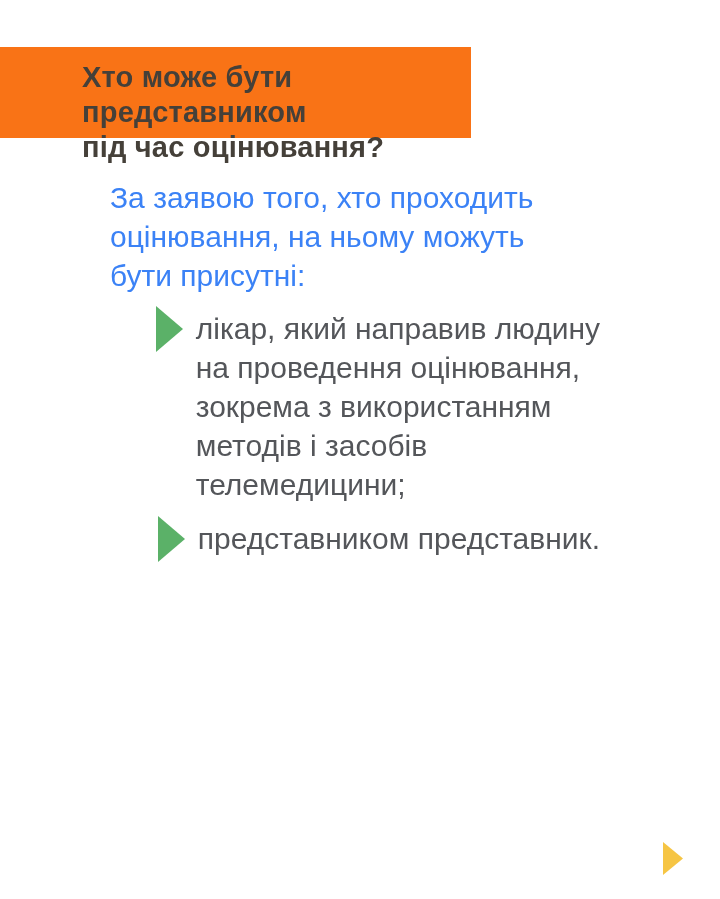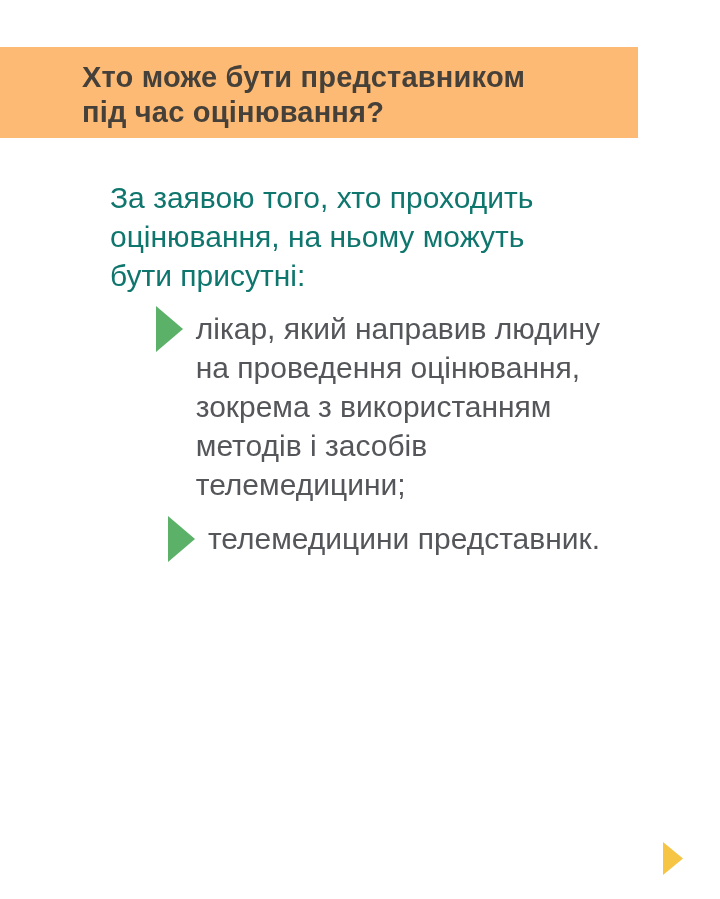--- a/index.html
+++ b/index.html
@@ -8,22 +8,22 @@
     background: #ffffff;
     font-family: "Liberation Sans", sans-serif;
     position: relative;
     overflow: hidden;
   }
   .page { position: absolute; inset: 0; }
 
   .banner {
     position: absolute;
     left: 0; top: 47px;
-    width: 638px; height: 91px;
-    background: #fdba74;
+    width: 471px; height: 91px;
+    background: #f97316;
   }
   .banner h1 {
     margin: 0;
     padding: 13px 0 0 82px;
     font-size: 29px;
     line-height: 35px;
     font-weight: 700;
     color: #454039;
     white-space: pre-line;
     letter-spacing: 0.2px;
@@ -31,21 +31,21 @@
 
   .content {
     position: absolute;
     left: 110px; top: 178px;
     width: 490px;
   }
   .intro {
     margin: 0 0 14px 0;
     font-size: 30px;
     line-height: 39px;
-    color: #0f766e;
+    color: #3b82f6;
     white-space: pre-line;
   }
   .bullets {
     list-style: none;
     margin: 0; padding: 0;
   }
   .bullet {
     display: flex;
     align-items: flex-start;
     margin-bottom: 15px;
@@ -101,21 +101,21 @@
 методів і засобів
 телемедицини;</span>
       </li>
 
       <li class="bullet">
         <span class="marker">
           <svg width="27" height="46" viewBox="0 0 27 46" aria-hidden="true">
             <polygon points="0,0 27,23 0,46" fill="#5BB168"></polygon>
           </svg>
         </span>
-        <span class="bullet-text">телемедицини представник.</span>
+        <span class="bullet-text">представником представник.</span>
       </li>
     </ul>
   </main>
 
   <div class="next-arrow">
     <svg width="20" height="33" viewBox="0 0 20 33" aria-hidden="true">
       <polygon points="0,0 20,16.5 0,33" fill="#F6C544"></polygon>
     </svg>
   </div>
 

